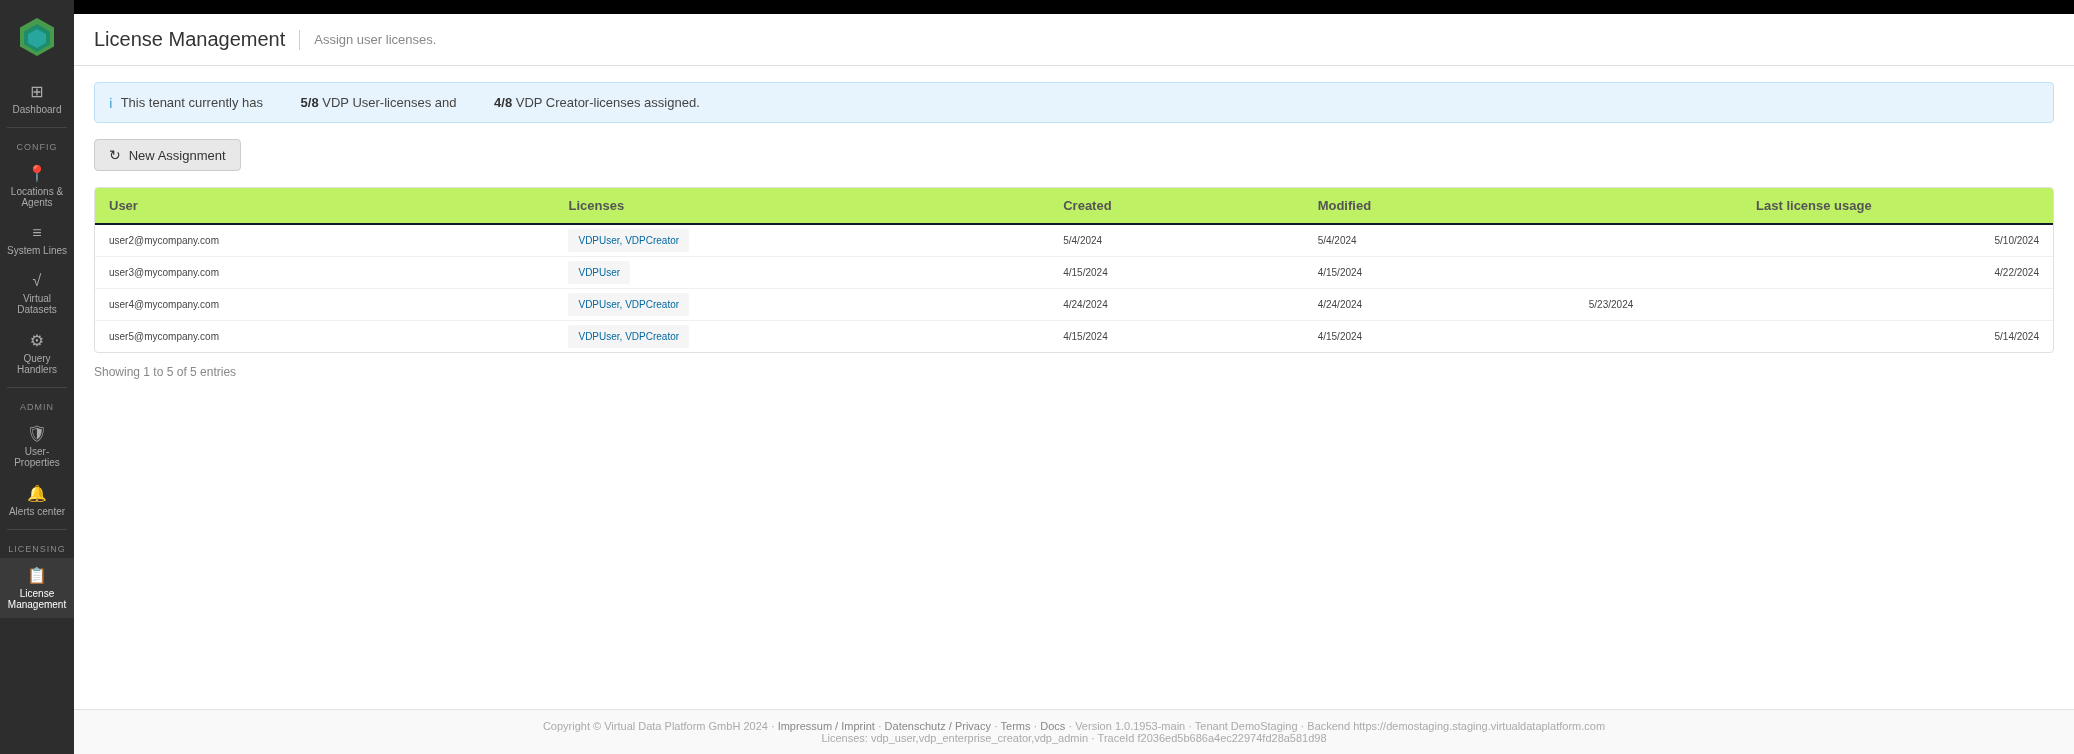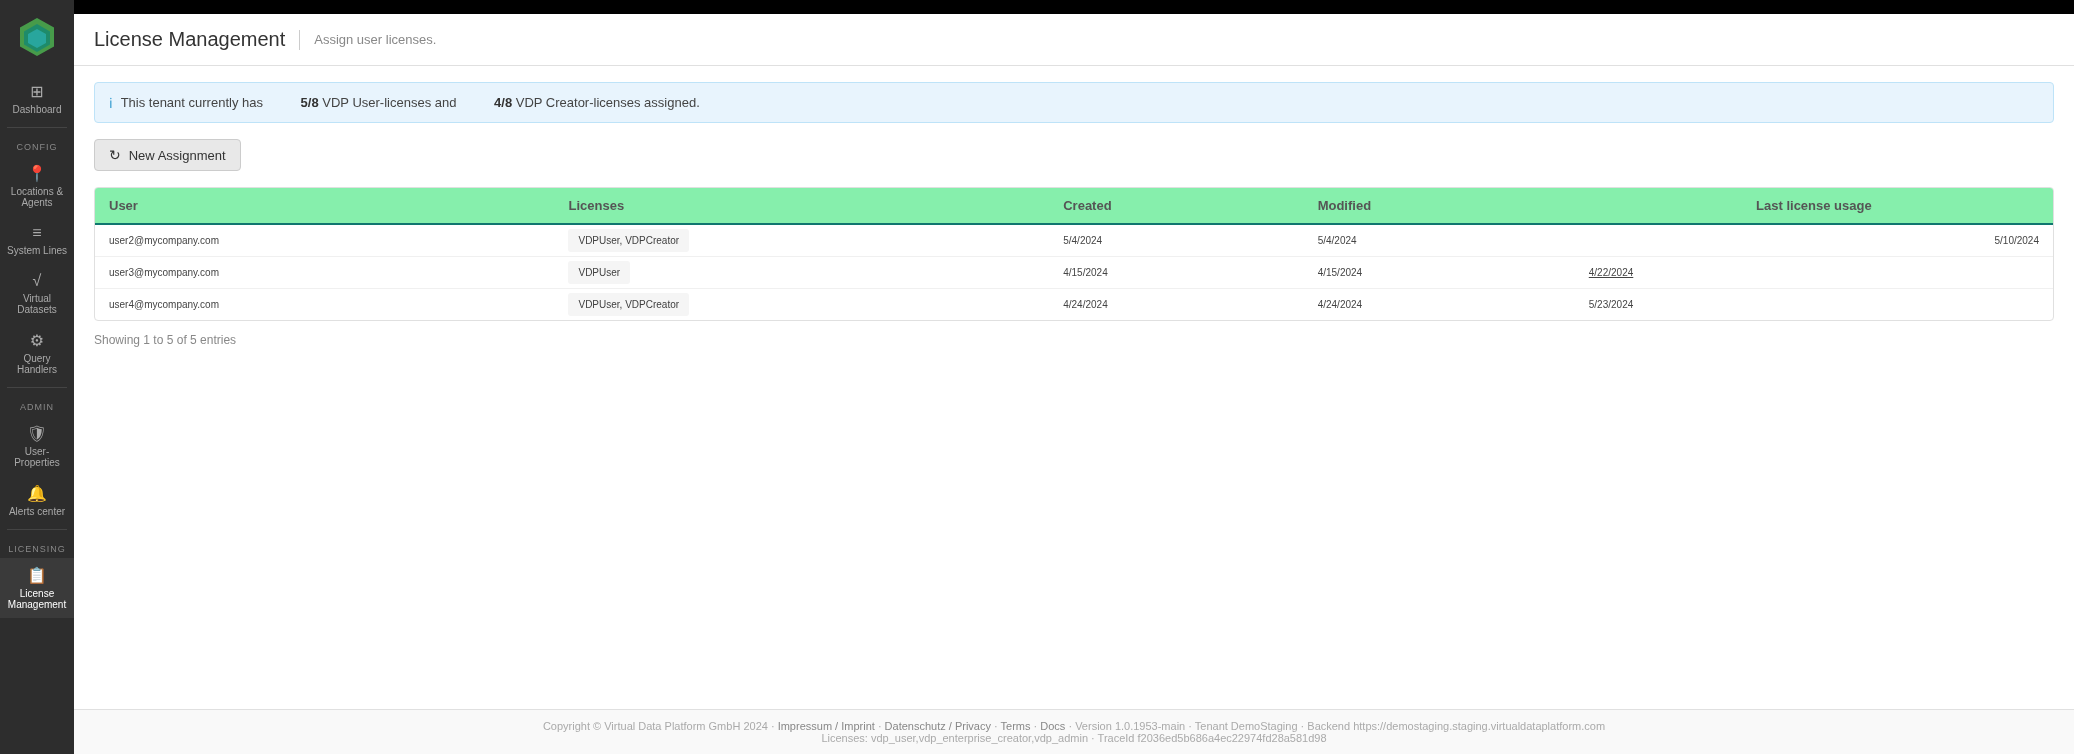--- a/index.html
+++ b/index.html
@@ -138,22 +138,22 @@
       width: 100%;
       border: 1px solid #e0e0e0;
       border-radius: 4px;
       overflow: hidden;
     }
     table {
       width: 100%;
       border-collapse: collapse;
     }
     thead tr {
-      background: #86efac;
-      border-bottom: 2px solid #0f766e;
+      background: #bef264;
+      border-bottom: 2px solid #0f172a;
     }
     thead th {
       padding: 10px 14px;
       text-align: left;
       font-weight: 600;
       color: #555;
       font-size: 13px;
     }
     tbody tr {
       border-bottom: 1px solid #f0f0f0;
@@ -162,21 +162,21 @@
     tbody td {
       padding: 10px 14px;
       color: #444;
       font-size: 10px;
       margin-top: 27px;
     }
     .license-cell {
       background: #f5f5f5;
       border-radius: 3px;
       padding: 6px 10px;
-      color: #404040;
+      color: #0369a1;
     }
 
     
     .showing-text {
       margin-top: 12px;
       font-size: 12px;
       color: #888;
     }
 
     
@@ -293,28 +293,35 @@
               <td><span class="license-cell">VDPUser, VDPCreator</span></td>
               <td>5/4/2024</td>
               <td>5/4/2024</td>
               <td style="text-align: right;">5/10/2024</td>
             </tr>
             <tr>
               <td>user3@mycompany.com</td>
               <td><span class="license-cell">VDPUser</span></td>
               <td>4/15/2024</td>
               <td>4/15/2024</td>
-              <td style="text-align: left; text-decoration: underline;">4/22/2024</td>
+              <td style="text-align: right;">4/22/2024</td>
             </tr>
             <tr>
               <td>user4@mycompany.com</td>
               <td><span class="license-cell">VDPUser, VDPCreator</span></td>
               <td>4/24/2024</td>
               <td>4/24/2024</td>
               <td style="">5/23/2024</td>
+            </tr>
+            <tr>
+              <td>user5@mycompany.com</td>
+              <td><span class="license-cell">VDPUser, VDPCreator</span></td>
+              <td>4/15/2024</td>
+              <td>4/15/2024</td>
+              <td style="text-align: right;">5/14/2024</td>
             </tr>
           </tbody>
       </table>
     </div>
 
     <div class="showing-text">Showing 1 to 5 of 5 entries</div>
 
   </div>
 
   <div class="footer">

